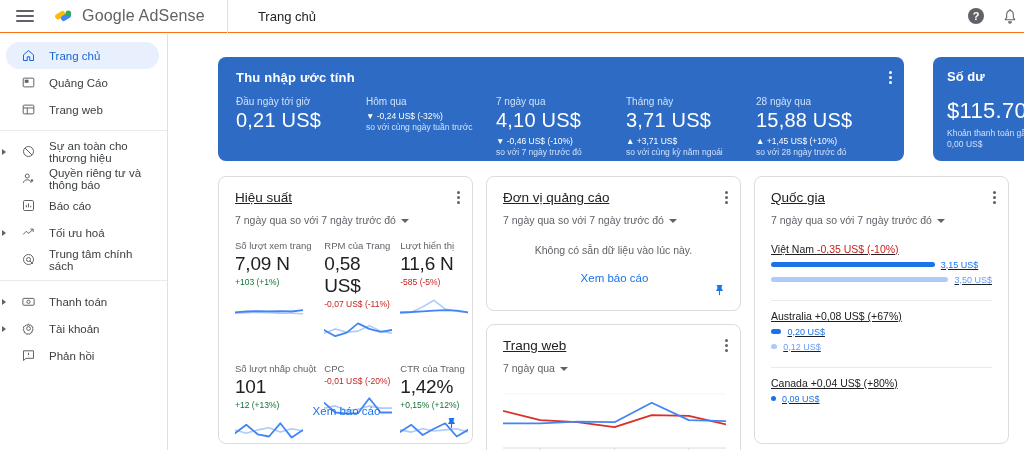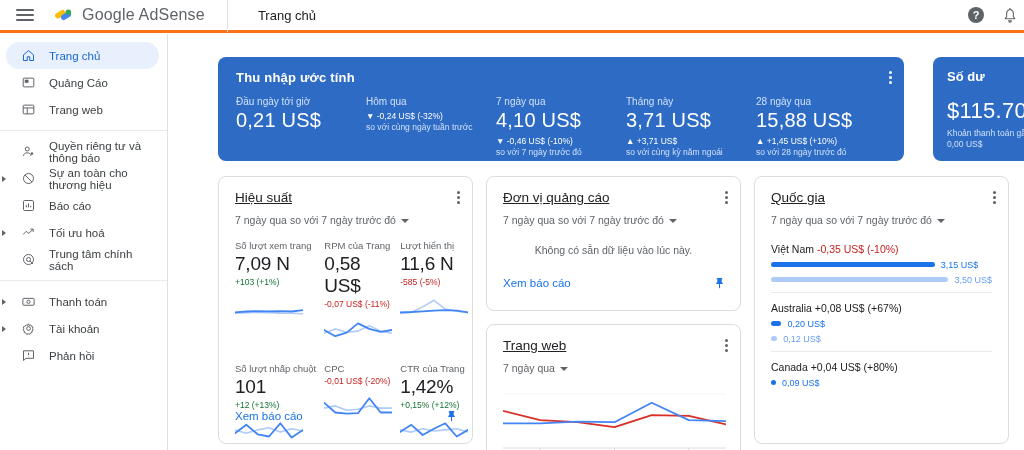--- a/index.html
+++ b/index.html
@@ -1,21 +1,21 @@
 <!DOCTYPE html>
 <html><head>
 <meta charset="utf-8">
 <style>
   * { box-sizing: border-box; margin: 0; padding: 0; }
   html,body { width:1024px; height:450px; overflow:hidden; background:#fff;
     font-family:"Liberation Sans","DejaVu Sans",sans-serif; color:#202124; }
 
   
   .topbar { position:absolute; top:0; left:0; width:1024px; height:33px; background:#fff;
-    border-bottom:3px solid #f97316; display:flex; align-items:center; z-index:30; }
+    border-bottom:1px solid #f97316; display:flex; align-items:center; z-index:30; }
   .hamburger { width:18px; height:12px; margin-left:16px; display:flex; flex-direction:column;
     justify-content:space-between; cursor:pointer; }
   .hamburger span { display:block; height:2px; background:#5f6368; border-radius:1px; }
   .logo-wrap { display:flex; align-items:center; gap:8px; margin-left:18px; }
   .logo-text { font-size:16px; color:#5f6368; letter-spacing:.2px; }
   .topbar-divider { width:1px; height:33px; background:#e0e0e0; margin-left:22px; }
   .breadcrumb { font-size:13px; color:#202124; margin-left:30px; }
   .topbar-right { margin-left:auto; display:flex; align-items:center; gap:18px; padding-right:6px; }
   .help-circle { width:16px; height:16px; border-radius:50%; background:#5f6368; color:#fff;
     font-size:11px; font-weight:bold; display:flex; align-items:center; justify-content:center; }
@@ -59,22 +59,22 @@
   .dots.gray { color:#5f6368; }
 
   
   .card { background:#fff; border:1px solid #dadce0; border-radius:8px; position:relative; }
   .card-pad { padding:13px 16px 0; }
   .card-title { font-size:13.5px; color:#202124;text-decoration:underline; }
   .range-select { display:inline-flex; align-items:center; gap:5px; font-size:10.5px; color:#5f6368;
     margin-top:9px; cursor:pointer; }
   .caret { width:0; height:0; border-top:4px solid #5f6368; border-left:4px solid transparent;
     border-right:4px solid transparent; margin-top:1px; }
-  .card-footer { position:absolute; bottom:8px; left:0; right:0; height:38px; display:flex;
-    align-items:center; padding:0 14px 0 16px; }
+  .card-footer { position:absolute; bottom:0; left:0; right:0; height:38px; display:flex;
+    align-items:center; padding:0 14px 0 16px;flex-direction:column; }
   .report-link { font-size:11.5px; color:#1a73e8; cursor:pointer; }
   .pin { margin-left:auto; cursor:pointer; }
 
   .perf-card { width:255px; height:268px; flex:none; }
   .metric-grid { display:grid; grid-template-columns:1fr 1fr 1fr; column-gap:8px; row-gap:14px; margin-top:12px; }
   .metric-label { font-size:9.5px; color:#5f6368; white-space:nowrap; }
   .metric-value { font-size:19px; color:#202124; margin-top:2px; letter-spacing:-.2px; }
   .metric-change { font-size:8.5px; margin-top:2px; white-space:nowrap; }
   .metric-change.pos { color:#137333; }
   .metric-change.neg { color:#c5221f; }
@@ -82,21 +82,21 @@
 
   .col2 { display:flex; flex-direction:column; gap:13px; width:255px; flex:none; }
   .adunits-card { width:255px; height:135px; }
   .no-data { font-size:10.5px; color:#5f6368; text-align:center; margin-top:16px; }
 
   .sites-card { width:255px; height:143px; }
   .sites-chart { margin-top:8px; }
   .axis-label { font-size:8.5px; fill:#5f6368; }
 
   .countries-card { width:255px; height:268px; flex:none; overflow:hidden; }
-  .country-row { padding:9px 0 7px; border-bottom:1px solid #e8eaed; }
+  .country-row { padding:9px 0 15px; border-bottom:1px solid #e8eaed;text-decoration:underline; }
   .country-row:last-child { border-bottom:none; }
   .country-head { font-size:10.5px; color:#202124; }
   .country-change.neg { color:#c5221f; }
   .country-change.pos { color:#202124; }
   .bar-line { display:flex; align-items:center; height:11px; margin-top:4px; }
   .bar { height:5px; border-radius:3px; }
   .bar.cur { background:#1a73e8; }
   .bar.prev { background:#aecbfa; }
   .bar-val { font-size:9px; margin-left:6px; white-space:nowrap; }
   .bar-val.cur { color:#1a73e8; }
@@ -151,38 +151,38 @@
       <span class="icon">
         <svg width="15" height="15" viewBox="0 0 24 24" fill="none" stroke="#5f6368" stroke-width="1.6">
           <rect x="3.5" y="5" width="17" height="14" rx="1.5"></rect>
           <path d="M3.5 9.5h17M10 9.5V19"></path>
         </svg>
       </span>
       <span>Trang web</span>
     </div>
     <div class="side-sep"></div>
     <div class="side-item">
+      <span class="expand-arrow"></span>
+      <span class="icon">
+        <svg width="15" height="15" viewBox="0 0 24 24" fill="none" stroke="#5f6368" stroke-width="1.6">
+          <circle cx="12" cy="12" r="8"></circle>
+          <path d="M6.5 6.5l11 11"></path>
+        </svg>
+      </span>
+      <span>Sự an toàn cho thương hiệu</span>
+    </div>
+    <div class="side-item">
       <span class="icon">
         <svg width="15" height="15" viewBox="0 0 24 24" fill="none" stroke="#5f6368" stroke-width="1.6">
           <circle cx="10" cy="8" r="3.2"></circle>
           <path d="M4 19c0-3 2.7-5 6-5s6 2 6 5"></path>
           <circle class="f" cx="17.5" cy="15" r="2" fill="#5f6368" stroke="none"></circle>
         </svg>
       </span>
       <span>Quyền riêng tư và thông báo</span>
-    </div>
-    <div class="side-item">
-      <span class="expand-arrow"></span>
-      <span class="icon">
-        <svg width="15" height="15" viewBox="0 0 24 24" fill="none" stroke="#5f6368" stroke-width="1.6">
-          <circle cx="12" cy="12" r="8"></circle>
-          <path d="M6.5 6.5l11 11"></path>
-        </svg>
-      </span>
-      <span>Sự an toàn cho thương hiệu</span>
     </div>
     <div class="side-item">
       <span class="icon">
         <svg width="15" height="15" viewBox="0 0 24 24" fill="none" stroke="#5f6368" stroke-width="1.6">
           <rect x="4" y="4" width="16" height="16" rx="2"></rect>
           <path d="M8.5 15v-4M12 15V8.5M15.5 15v-2.5"></path>
         </svg>
       </span>
       <span>Báo cáo</span>
     </div>

